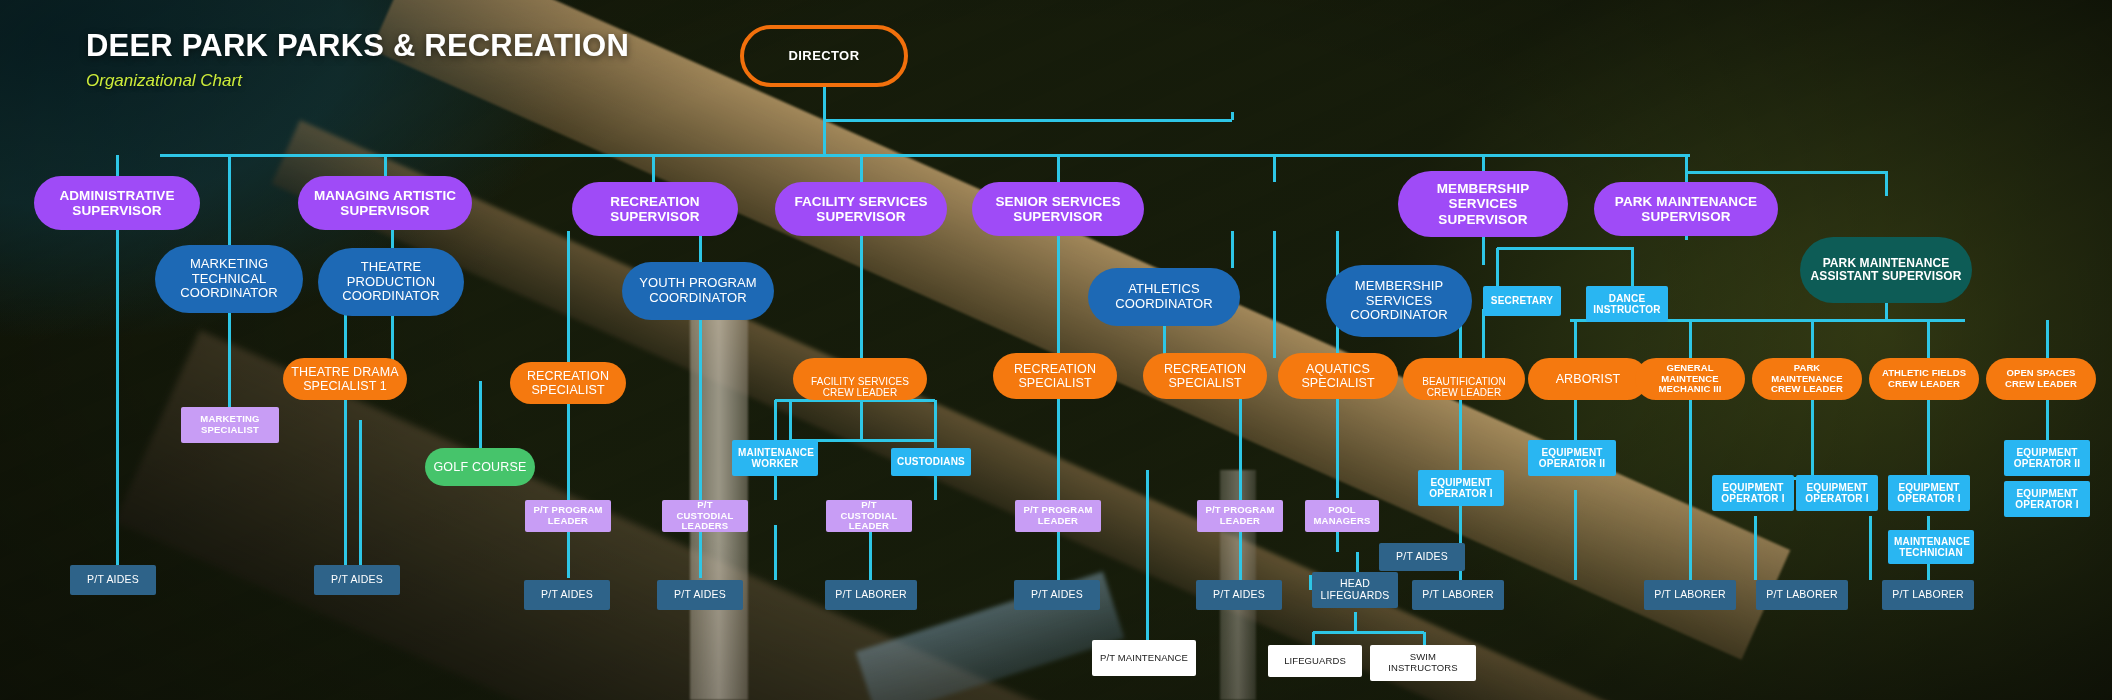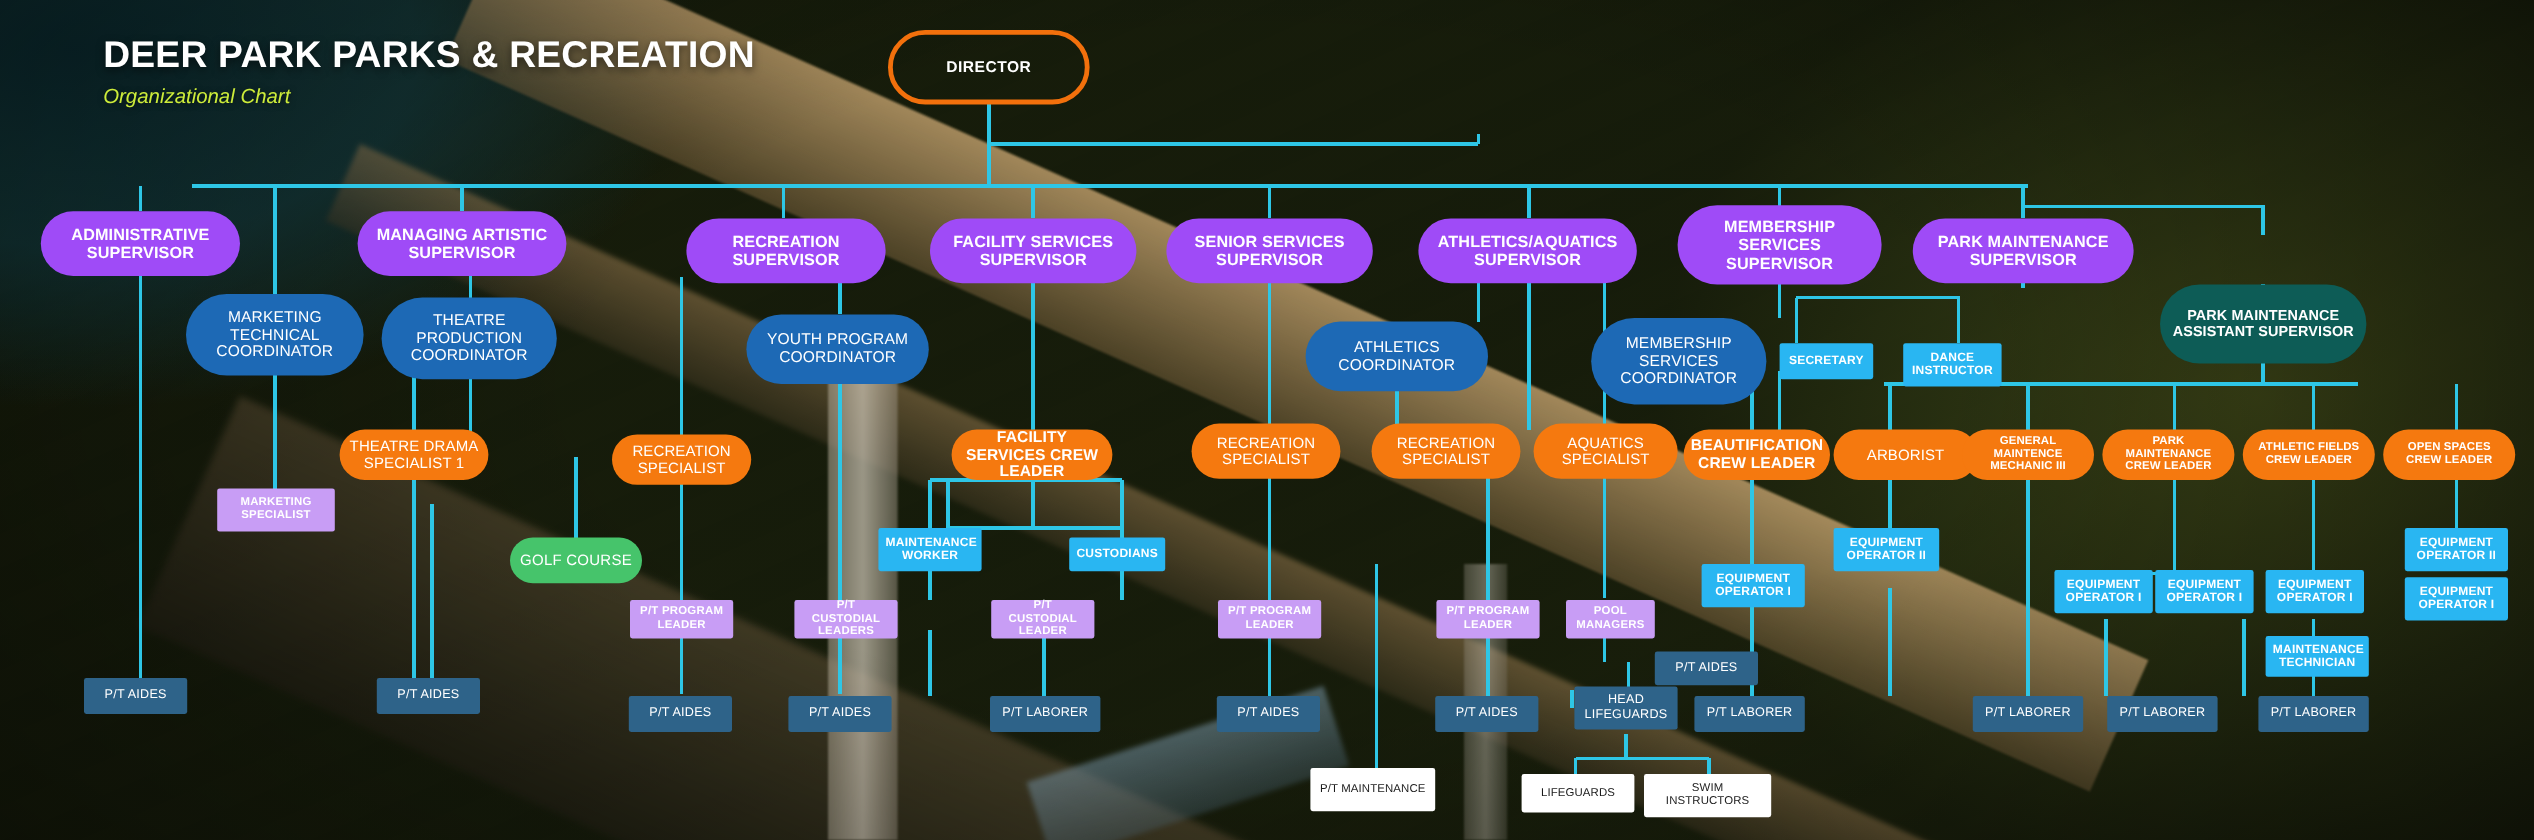--- a/index.html
+++ b/index.html
@@ -163,21 +163,21 @@
     letter-spacing: .1px;
   }
   .t-orange {
     background: #f5790f;
     border-radius: 999px;
     font-size: 12.5px;
     font-weight: 400;
     letter-spacing: .1px;
   }
   .t-orange.small { font-size: 9.5px; font-weight: 700; letter-spacing: .1px; }
-  .t-orange.mid   { font-size: 13px;  font-weight: 700; }
+  .t-orange.mid   { font-size: 10px;  font-weight: 400; align-items: flex-end; }
   .t-lightblue {
     background: #29b6f2;
     border-radius: 2px;
     font-size: 10px;
     font-weight: 700;
     letter-spacing: .2px;
   }
   .t-lavender {
     background: #c89df5;
     border-radius: 2px;
@@ -384,23 +384,20 @@
   </div>
 
   <div class="node t-supervisor" style="left:775px; top:182px; width:172px; height:54px;">
     <span>FACILITY SERVICES SUPERVISOR</span>
   </div>
 
   <div class="node t-supervisor" style="left:972px; top:182px; width:172px; height:54px;">
     <span>SENIOR SERVICES SUPERVISOR</span>
   </div>
 
-  <div class="node t-supervisor" style="left:1182px; top:182px; width:182px; height:54px;">
-    <span>ATHLETICS/AQUATICS SUPERVISOR</span>
-  </div>
 
   <div class="node t-supervisor" style="left:1398px; top:171px; width:170px; height:66px;">
     <span>MEMBERSHIP SERVICES SUPERVISOR</span>
   </div>
 
   <div class="node t-supervisor" style="left:1594px; top:182px; width:184px; height:54px;">
     <span>PARK MAINTENANCE SUPERVISOR</span>
   </div>
 
   <div class="node t-teal" style="left:1800px; top:237px; width:172px; height:66px;">

